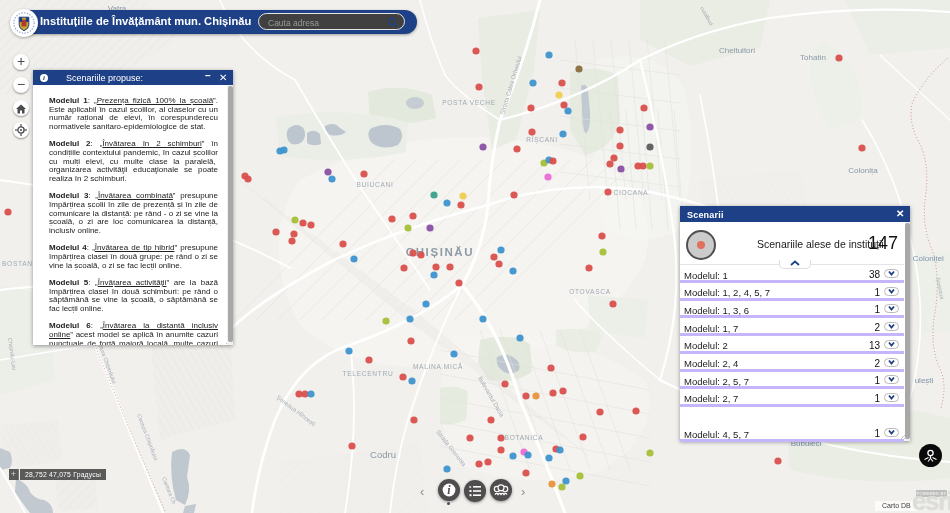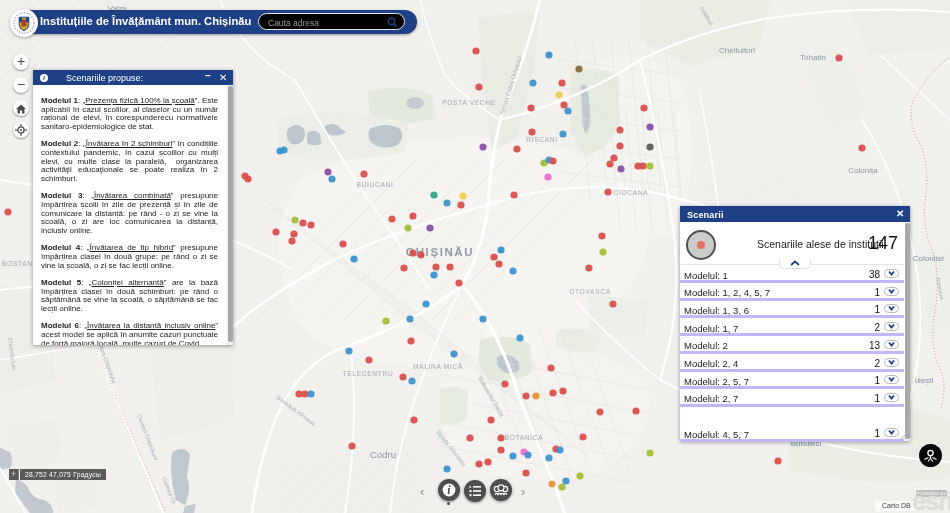--- a/index.html
+++ b/index.html
@@ -6,42 +6,42 @@
   body{width:950px;height:513px;overflow:hidden;position:relative;
        font-family:"Liberation Sans",sans-serif;background:#f1f0ed;}
   .abs{position:absolute;}
 
   
   #topbar{left:14px;top:10px;width:403px;height:24px;background:#1e4086;
     border-radius:13px;box-shadow:0 1px 3px rgba(0,0,0,.35);z-index:5;}
   #logo{left:10px;top:9px;width:28px;height:28px;border-radius:50%;background:#fff;
     box-shadow:0 1px 3px rgba(0,0,0,.3);z-index:6;}
   #title{left:40px;top:15px;width:300px;color:#fff;font-weight:bold;font-size:11.2px;z-index:6;}
-  #search{left:258px;top:13px;width:147px;height:17px;background:#000000;border-radius:9px;z-index:6;
+  #search{left:258px;top:13px;width:147px;height:17px;background:#404040;border-radius:9px;z-index:6;
     box-sizing:border-box;border:1px solid #e4e4e4;}
   #search span{position:absolute;left:9px;top:4px;font-size:8.5px;color:#999;}
   #search svg{position:absolute;right:6px;top:3px;}
 
   
   .zbtn{width:16px;height:16px;border-radius:50%;background:#fff;box-shadow:0 1px 2px rgba(0,0,0,.4);
     color:#4a4a4a;text-align:center;z-index:4;}
 
   
   #lpanel{left:33px;top:70px;width:200px;height:275px;background:#fff;z-index:6;
     box-shadow:0 1px 4px rgba(0,0,0,.4);}
   #lphead{left:0;top:0;width:200px;height:15px;background:#1e4086;color:#fff;}
   #lpinfo{left:7px;top:3.5px;width:8px;height:8px;border-radius:50%;background:#fff;
     color:#1e4086;font:italic bold 7px/8px "Liberation Serif";text-align:center;}
   #lptitle{left:25px;top:3px;font-size:9px;color:#fff;margin-left:8px;}
   #lpmin{left:172px;top:0px;font-size:10px;font-weight:bold;color:#fff;}
   #lpx{left:186px;top:2px;font-size:10px;color:#fff;}
   #lpbody{left:0;top:15px;width:194px;height:260px;overflow:hidden;}
   #lptext{left:8px;top:12px;width:177px;font-size:8px;line-height:8.6px;color:#222;
     text-align:justify;}
-  #lptext p{margin:0 0 9px 0;}
+  #lptext p{margin:0 0 9px 8px;}
   #lptext u{text-decoration:underline;}
   #lscroll{left:194px;top:15px;width:6px;height:260px;background:#f1f1f1;}
   #lthumb{left:195px;top:16px;width:4.5px;height:256px;background:#a8a8a8;border-radius:2px;}
 
   
   #rpanel{left:680px;top:206px;width:230px;height:235px;background:#fff;z-index:6;
     box-shadow:0 1px 4px rgba(0,0,0,.4);}
   #rphead{left:0;top:0;width:230px;height:16px;background:#1e4086;}
   #rptitle{left:7px;top:3.5px;font-size:9px;font-weight:bold;color:#fff;letter-spacing:.2px;}
   #rpx{left:216px;top:2px;font-size:10px;font-weight:bold;color:#fff;}
@@ -418,21 +418,21 @@
   <div class="abs" id="lpinfo">i</div>
   <div class="abs" id="lptitle">Scenariile propuse:</div>
   <div class="abs" id="lpmin">–</div>
   <div class="abs" id="lpx">✕</div>
   <div class="abs" id="lpbody">
     <div class="abs" id="lptext">
       <p><b>Modelul 1</b>: „<u>Prezența fizică 100% la școală</u>”. Este aplicabil în cazul școlilor, al claselor cu un număr rațional de elevi, în corespunderecu normativele sanitaro-epidemiologice de stat.</p>
       <p><b>Modelul 2</b>: „<u>Învățarea în 2 schimburi</u>” în condițiile contextului pandemic, în cazul școlilor cu mulți elevi, cu multe clase la paralelă,&nbsp; organizarea activităţii educaţionale se poate realiza în 2 schimburi.</p>
       <p><b>Modelul 3</b>: „<u>Învățarea combinată</u>” presupune împărțirea școlii în zile de prezență și în zile de comunicare la distanță: pe rând - o zi se vine la școală, o zi are loc comunicarea la distanță, inclusiv online.</p>
       <p><b>Modelul 4</b>: „<u>Învățarea de tip hibrid</u>” presupune împărțirea clasei în două grupe: pe rând o zi se vine la școală, o zi se fac lecții online.</p>
-      <p><b>Modelul 5</b>: „<u>Coloniței alternantă</u>” are la bază împărțirea clasei în două schimburi: pe rând o săptămână se vine la școală, o săptămână se fac lecții online.</p>
+      <p><b>Modelul 5</b>: „<u>Învățarea activităţii</u>” are la bază împărțirea clasei în două schimburi: pe rând o săptămână se vine la școală, o săptămână se fac lecții online.</p>
       <p><b>Modelul 6</b>: „<u>Învățarea la distanță inclusiv online</u>” acest model se aplică în anumite cazuri punctuale de forță majoră locală, multe cazuri de Covid</p>
     </div>
   </div>
   <svg class="abs" style="left:191px;top:267px" width="8" height="8" viewBox="0 0 8 8">
       <path d="M7 2 L2 7 M7 5 L5 7" stroke="#b5b5b5" stroke-width="0.9"></path>
     </svg>
   <div class="abs" id="lscroll"></div>
   <div class="abs" id="lthumb"></div>
 </div>
 

